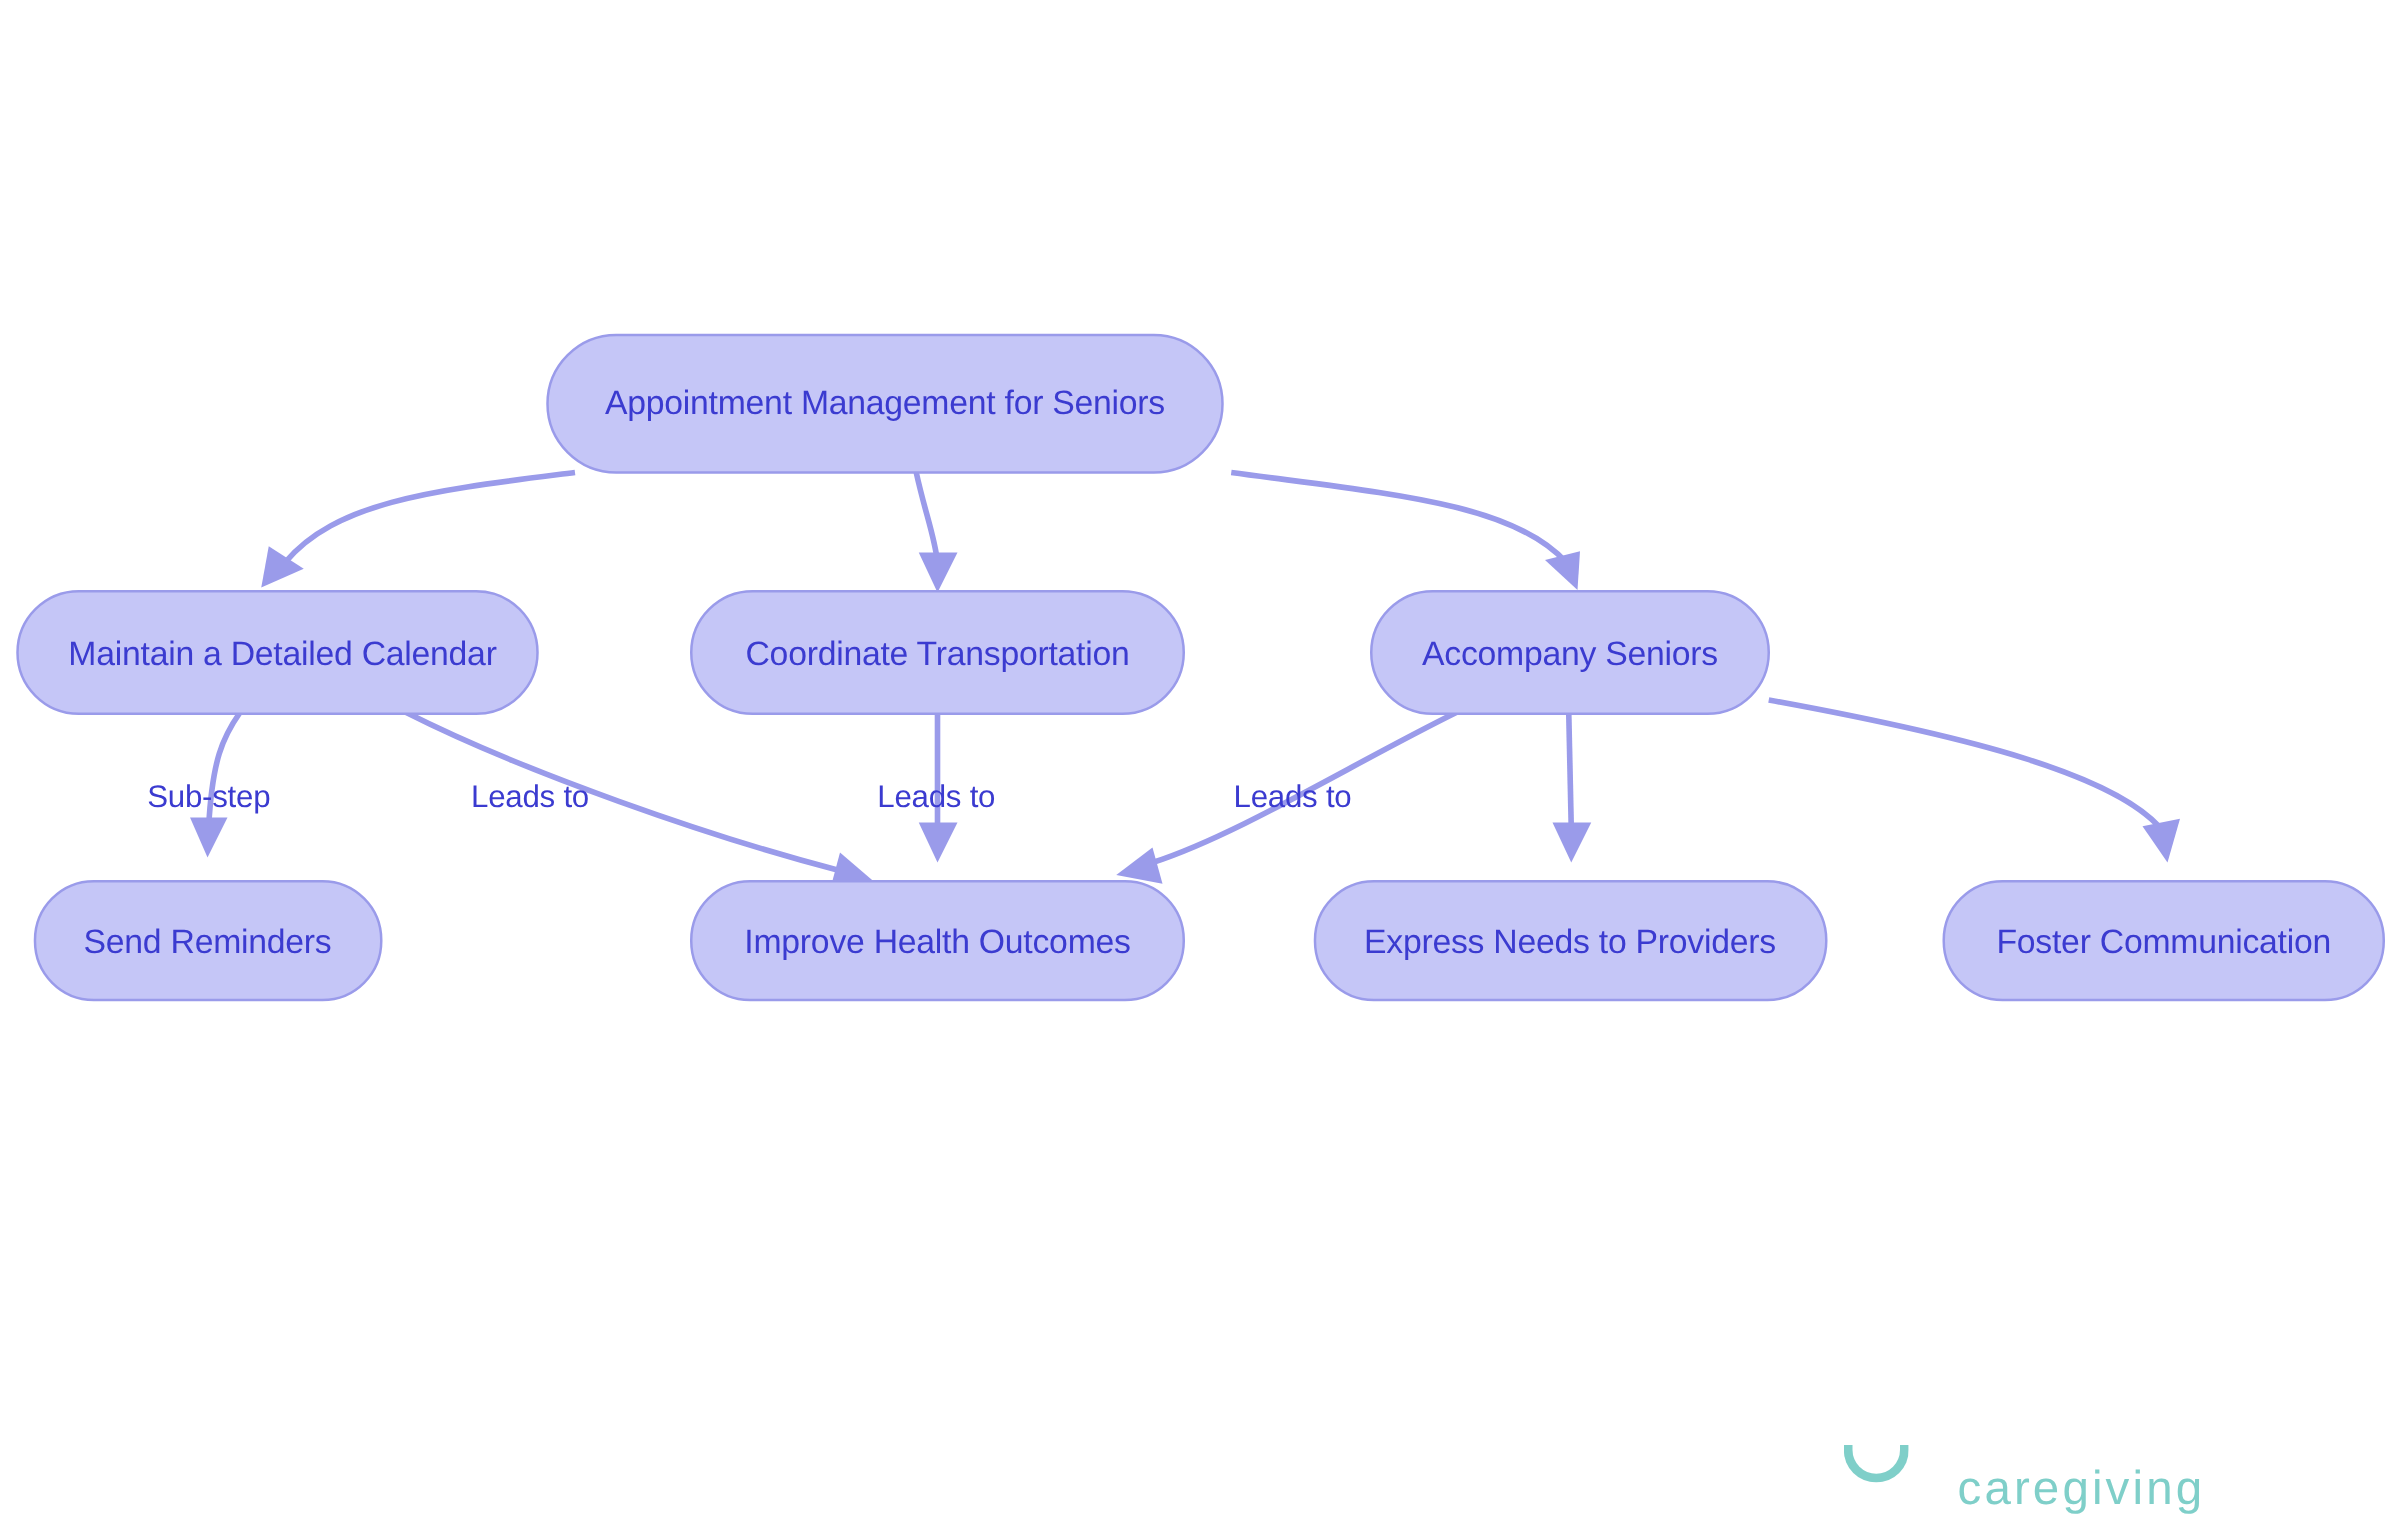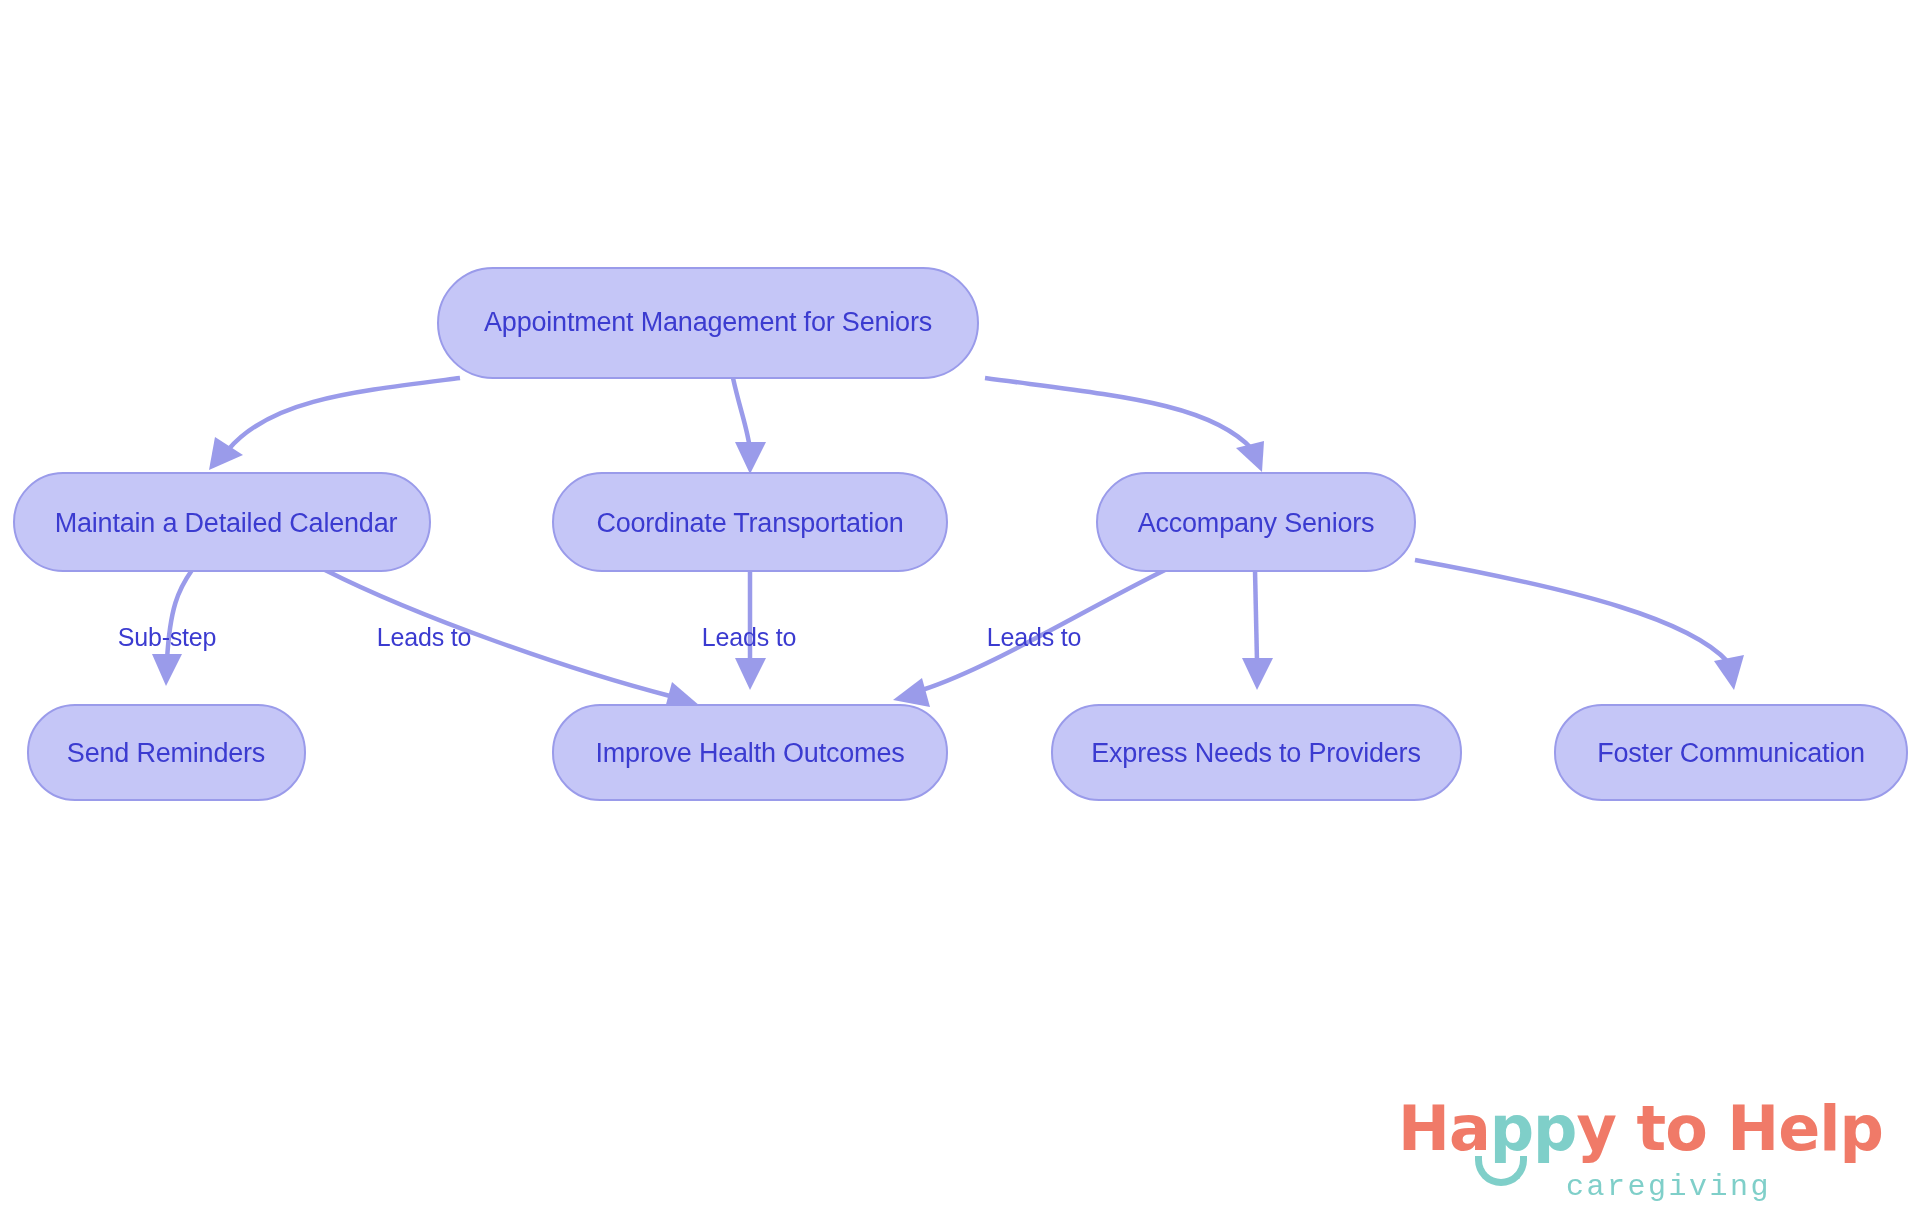--- a/index.html
+++ b/index.html
@@ -86,22 +86,22 @@
     position: absolute;
     left: 0;
     top: 0;
   }
   .logo-coral { color: #f07a68; }
   .logo-teal  { color: #7fcfc9; }
   .logo-sub {
     position: absolute;
     left: 168px;
     top: 72px;
-    font-family: Liberation Mono, monospace;
-    font-size: 30px;
+    font-family: Liberation Sans, sans-serif;
+    font-size: 38px;
     letter-spacing: 2.5px;
     color: #7fcfc9;
     white-space: nowrap;
   }
   .logo-smile {
     position: absolute;
     left: 77px;
     top: 58px;
     width: 52px;
     height: 30px;
@@ -213,16 +213,15 @@
       <g>
         <rect class="node-shape" x="1555" y="705" width="352" height="95" rx="47" ry="47"></rect>
         <text class="node-label" x="1731" y="755">Foster Communication</text>
       </g>
 
     </g>
   </svg>
 </div>
 
 <div id="brand-logo">
-  <div class="logo-wordmark"><span class="logo-coral">Ha</span><span class="logo-teal">pp</span><span class="logo-coral">y</span><span class="logo-coral"> to Help</span></div>
   <div class="logo-smile"></div>
   <div class="logo-sub">caregiving</div>
 </div>
 
 </body></html>

